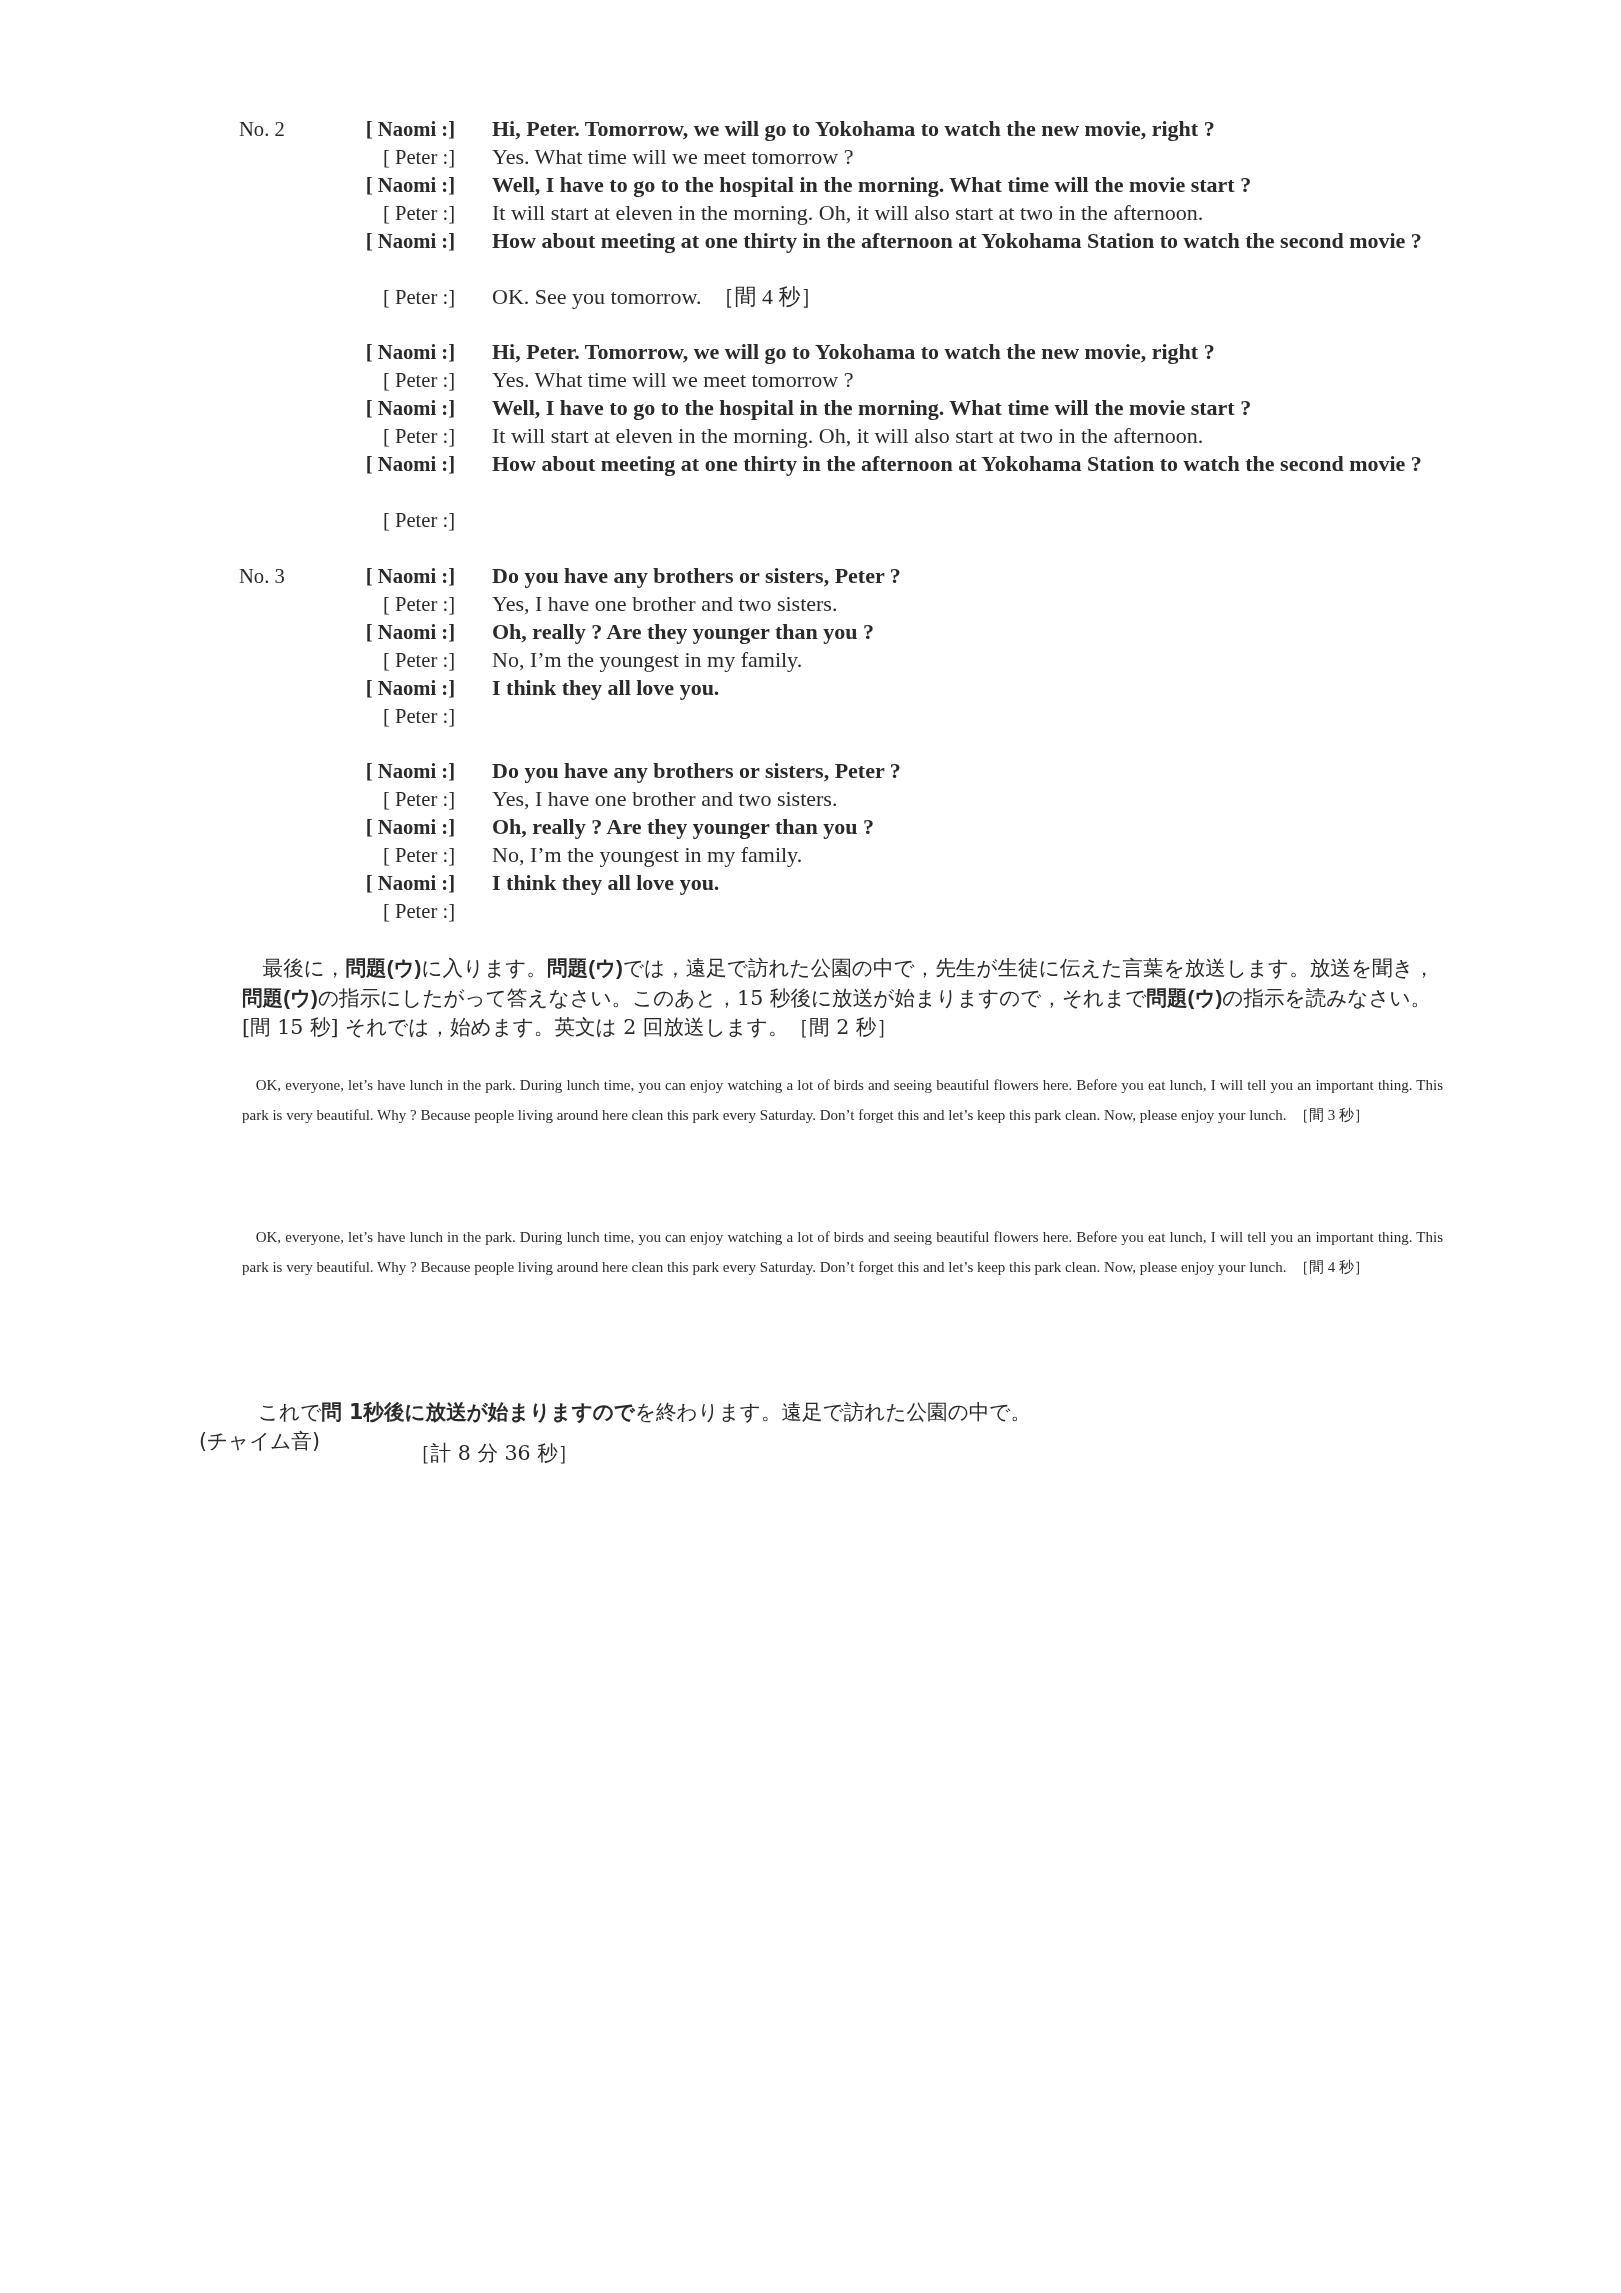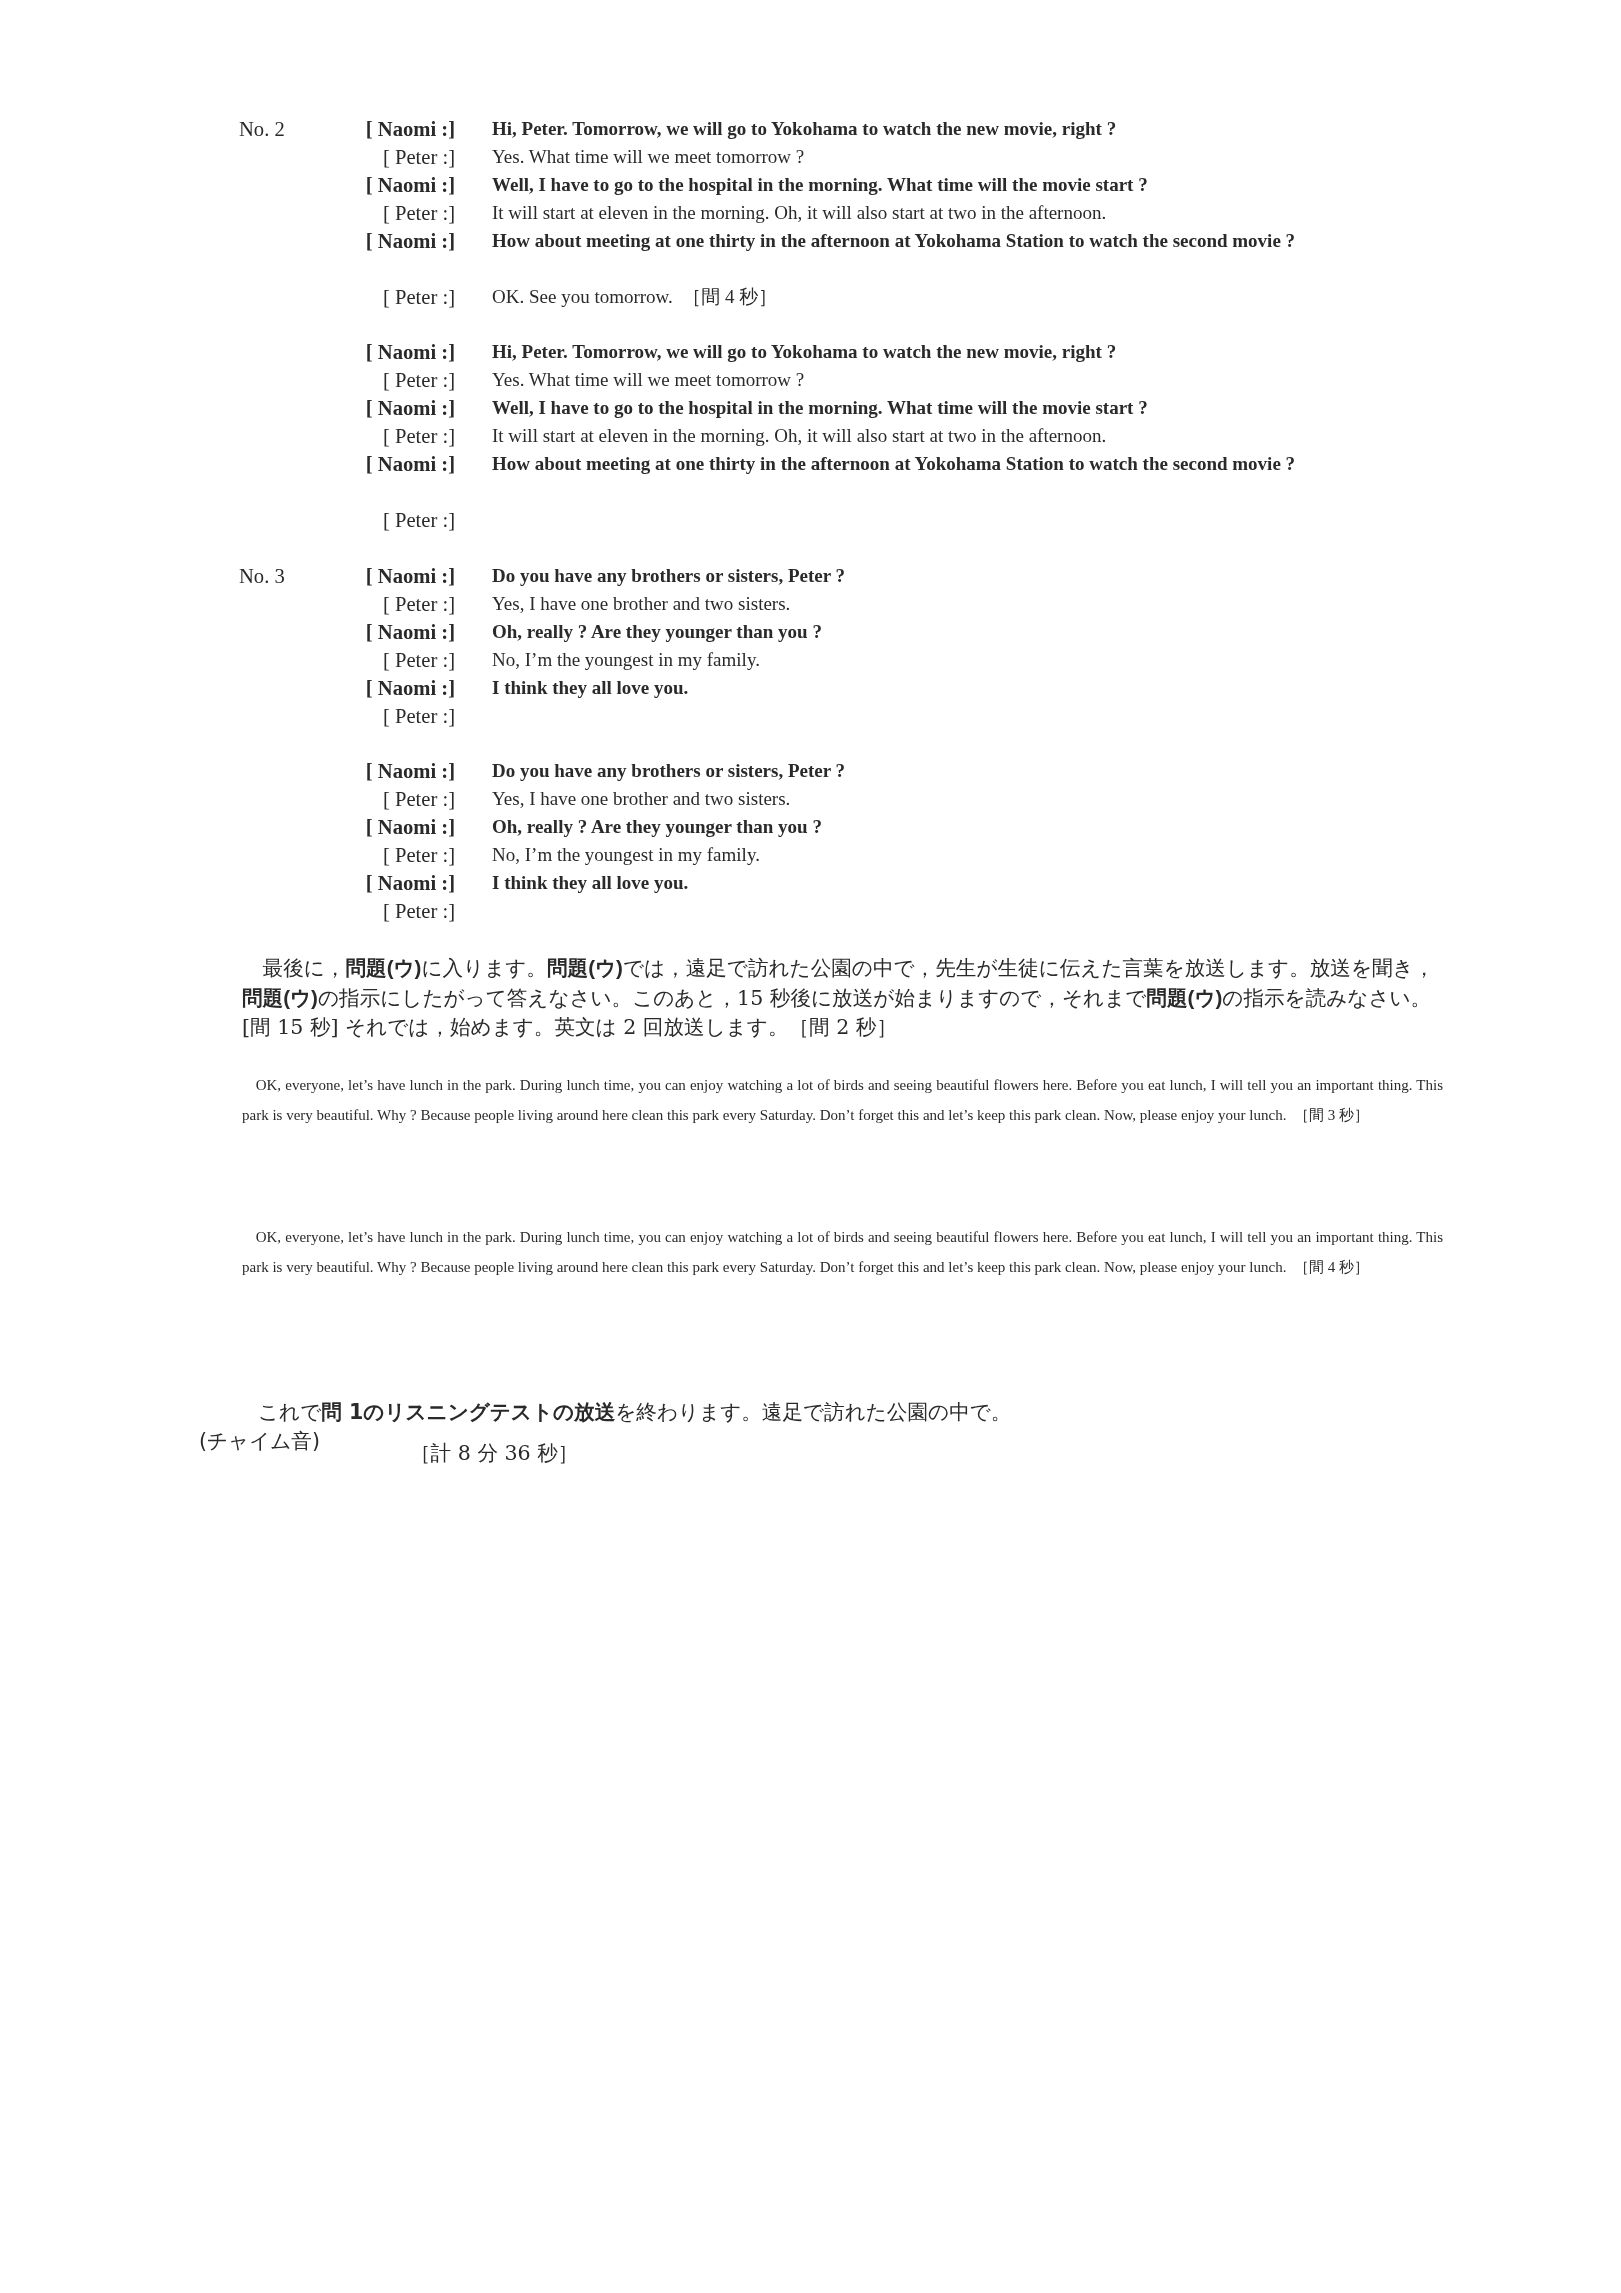--- a/index.html
+++ b/index.html
@@ -9,21 +9,21 @@
     color: #2a2a2a;
   }
   .page { position: absolute; left: 0; top: 0; width: 1621px; height: 2294px; }
 
   .dialog-block { position: absolute; left: 0; width: 1621px; }
   .dl-row { position: relative; height: 28px; font-size: 20.6px; line-height: 28px; }
   .dl-row.wrap { height: 56px; }
   .num { position: absolute; left: 239px; top: 0; font-size: 20.6px; }
   .speaker { position: absolute; right: 1166px; top: 0; white-space: nowrap; font-size: 20.6px; }
   .speaker.naomi { font-weight: bold; }
-  .line { position: absolute; left: 492px; width: 941px; top: 0; font-size: 19px; line-height: 28px; }
+  .line { position: absolute; left: 492px; width: 941px; top: 0; font-size: 22px; line-height: 28px; }
   .line.naomi { font-weight: bold; }
   .pause { font-weight: normal; }
 
   .jp-para {
     position: absolute; left: 242px; width: 1201px; font-size: 20.6px; line-height: 29px;
     font-family: "DejaVu Serif", "Liberation Serif", serif; text-indent: 20.6px;
   }
   .jp-para b { font-family: Liberation Sans, sans-serif; font-weight: bold; }
 
   .en-para {
@@ -147,21 +147,21 @@
       <span class="speaker">[ Peter :]</span>
     </div>
   </div>
 
   <div class="jp-para" style="top:953px;"><span>最後に，</span><b>問題(ウ)</b><span>に入ります。</span><b>問題(ウ)</b><span>では，遠足で訪れた公園の中で，先生が生徒に伝えた言葉を放送します。放送を聞き，</span><b>問題(ウ)</b><span>の指示にしたがって答えなさい。このあと，15 秒後に放送が始まりますので，それまで</span><b>問題(ウ)</b><span>の指示を読みなさい。[間 15 秒] それでは，始めます。英文は 2 回放送します。［間 2 秒］</span></div>
 
   <div class="en-para" style="top:1070px;"><span>OK, everyone, let’s have lunch in the park.  During lunch time, you can enjoy watching a lot of birds and seeing beautiful flowers here.  Before you eat lunch, I will tell you an important thing.  This park is very beautiful.  Why ? Because people living around here clean this park every Saturday.  Don’t forget this and let’s keep this park clean. Now, please enjoy your lunch.</span>&nbsp;&nbsp;<span>［間 3 秒］</span></div>
 
   <div class="en-para" style="top:1222px;"><span>OK, everyone, let’s have lunch in the park.  During lunch time, you can enjoy watching a lot of birds and seeing beautiful flowers here.  Before you eat lunch, I will tell you an important thing.  This park is very beautiful.  Why ? Because people living around here clean this park every Saturday.  Don’t forget this and let’s keep this park clean. Now, please enjoy your lunch.</span>&nbsp;&nbsp;<span>［間 4 秒］</span></div>
 
-  <div class="closing" style="top:1398px; left:258px;"><span>これで</span><span class="bold">問 1</span><span class="bold">のリスニングテストの放送</span><span>を終わります。遠足で訪れた公園の中で。</span></div>
+  <div class="closing" style="top:1398px; left:258px;"><span>これで</span><span class="bold">問 1</span><span class="bold">秒後に放送が始まりますので</span><span>を終わります。遠足で訪れた公園の中で。</span></div>
 
   <div class="footer-row" style="top:1427px;">
     <span>(チャイム音)</span>
     <span class="total">［計 8 分 36 秒］</span>
   </div>
 
 </div>
 
 
 </body></html>

